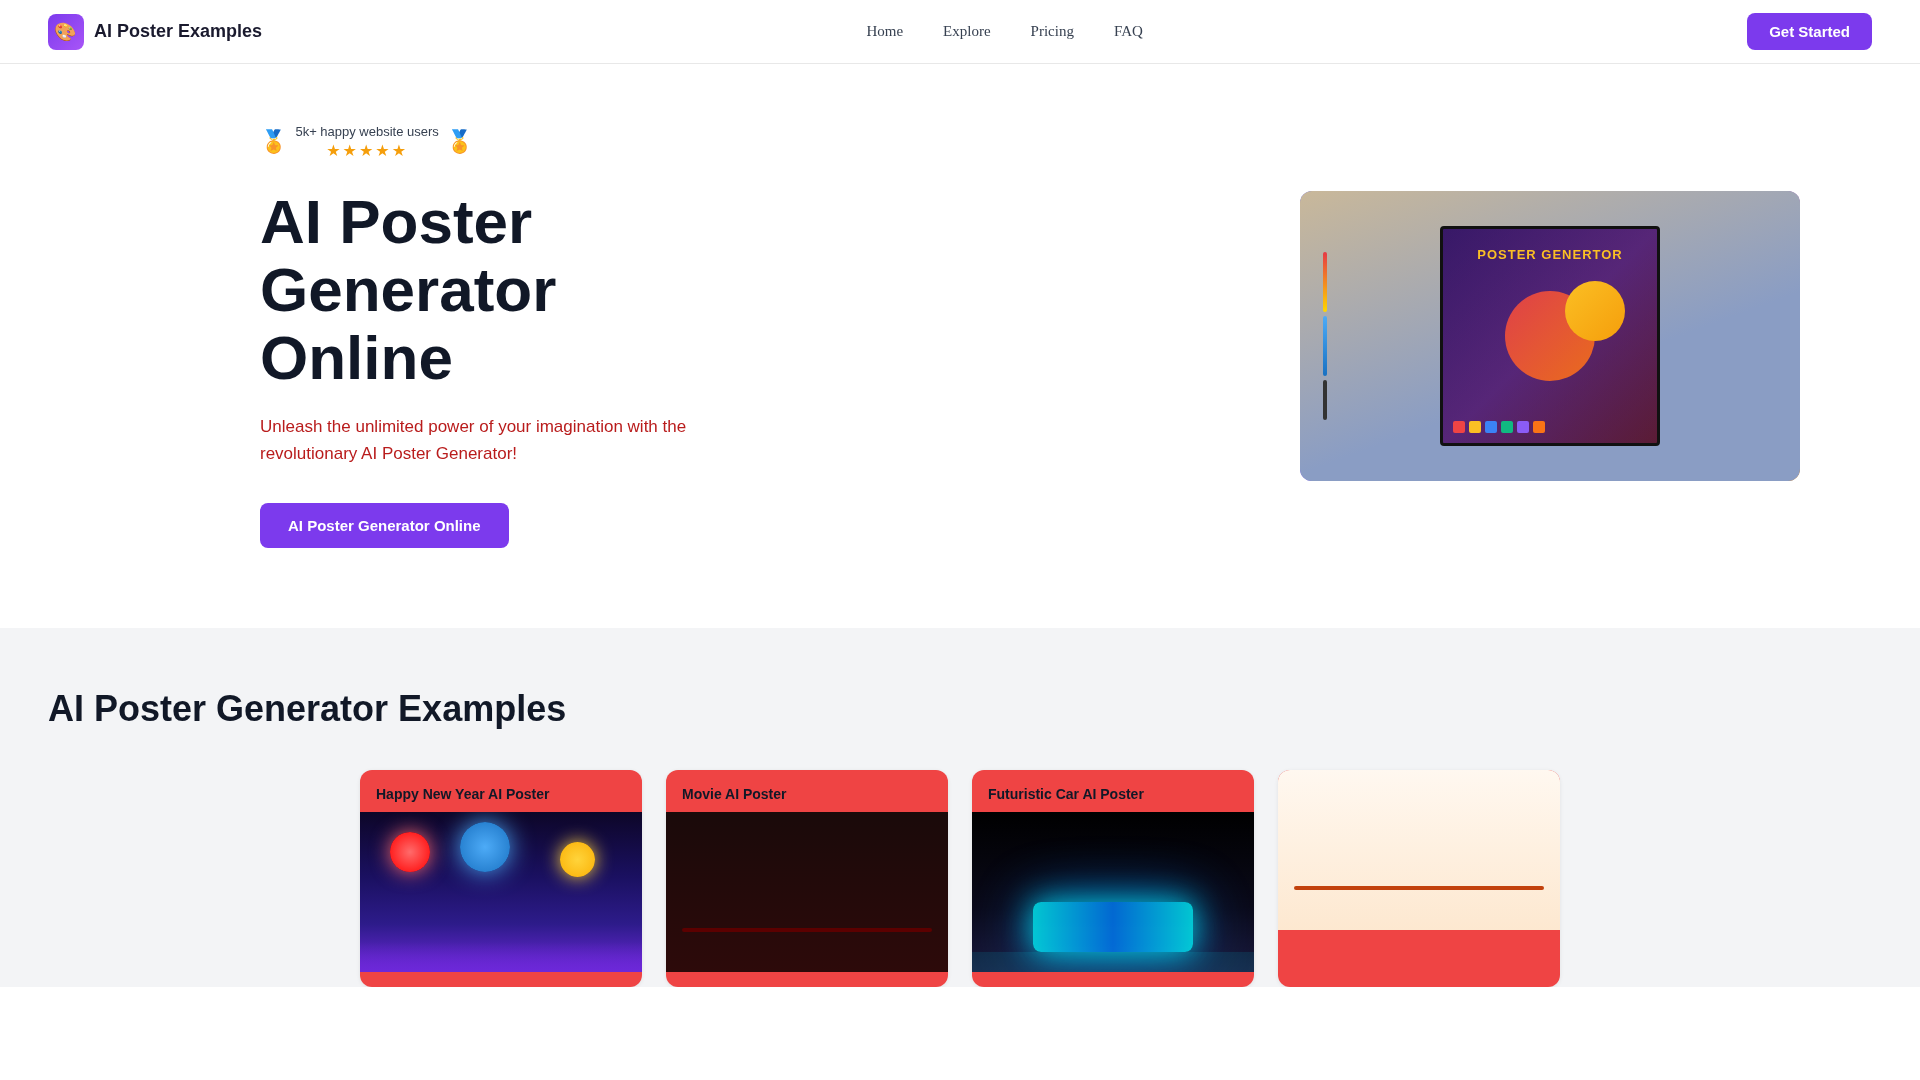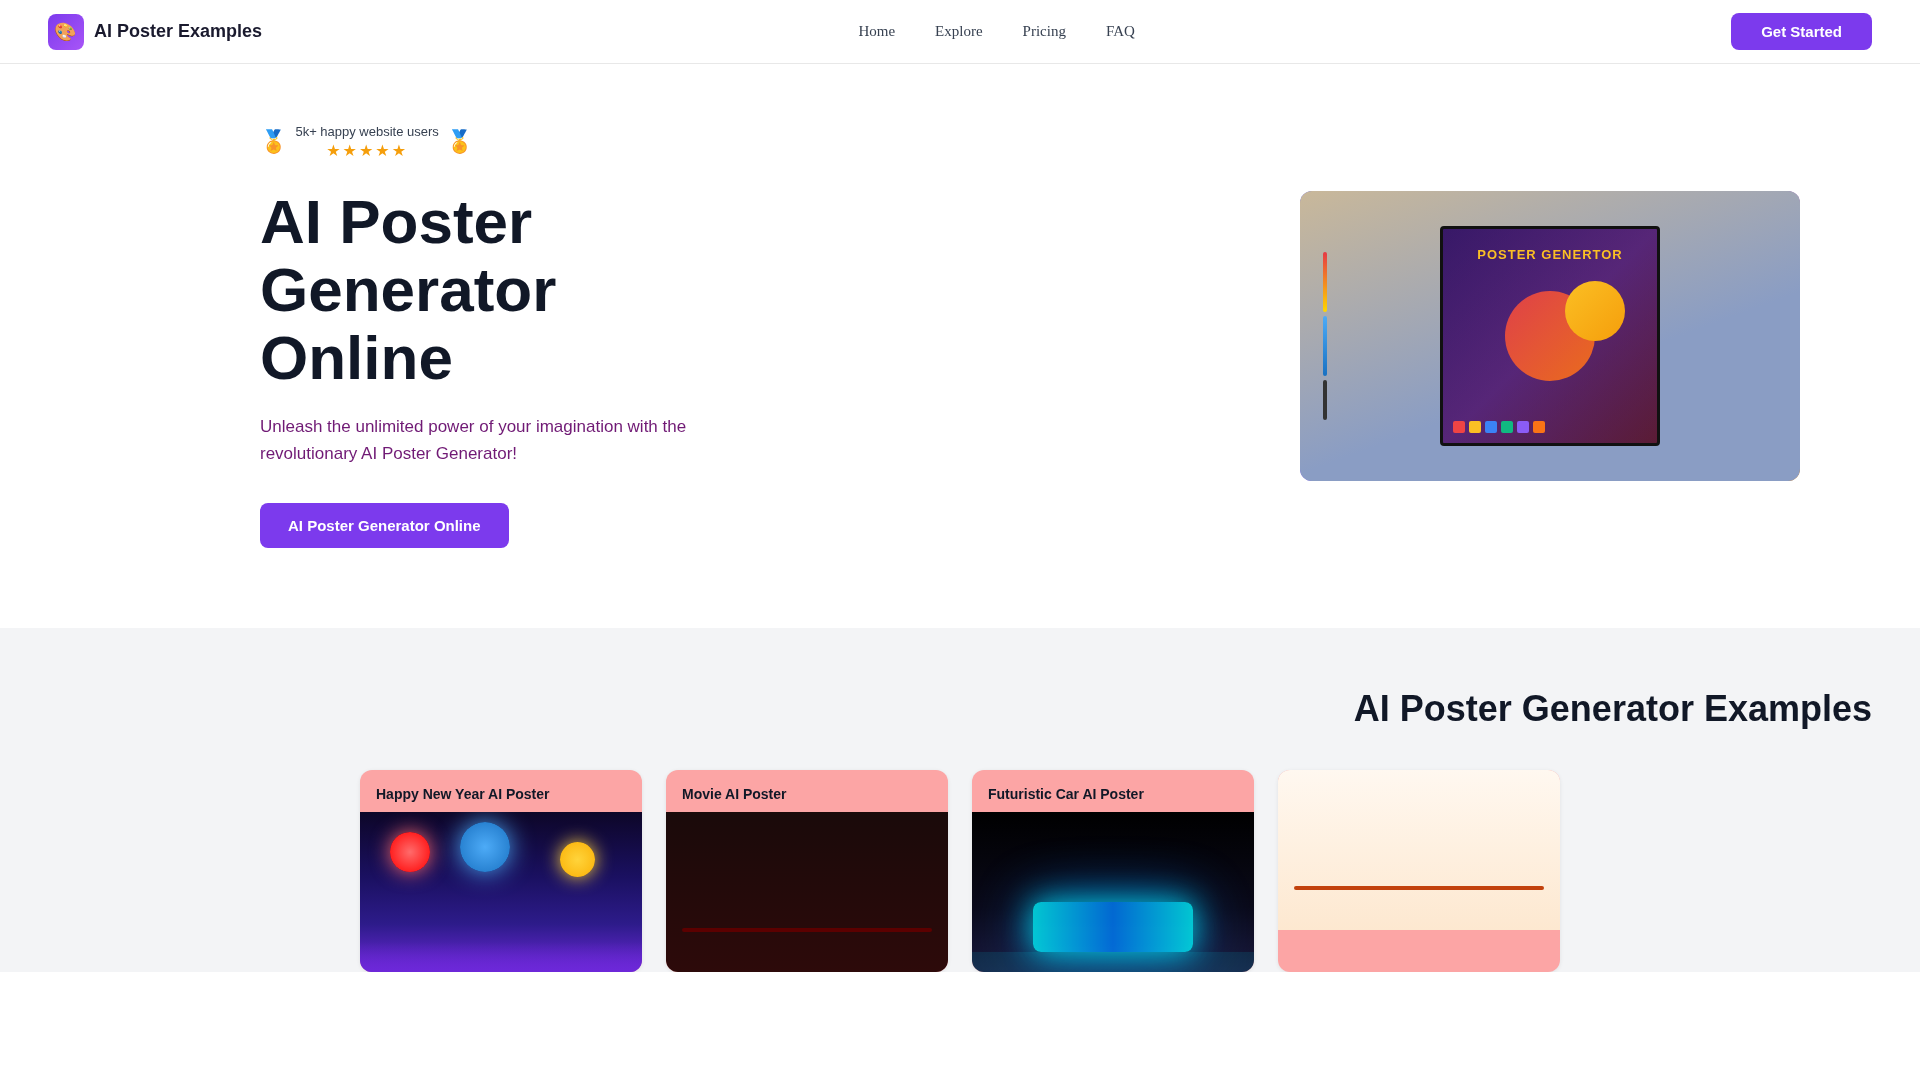--- a/index.html
+++ b/index.html
@@ -15,38 +15,38 @@
     .logo-icon {
       width: 36px; height: 36px; border-radius: 8px;
       background: linear-gradient(135deg, #7c3aed, #a855f7);
       display: flex; align-items: center; justify-content: center;
       font-size: 18px;
     }
     .nav-links { display: flex; align-items: center; gap: 40px; }
     .nav-links a { text-decoration: none; color: #374151; font-size: 15px; font-weight: 500; font-family: Liberation Serif, serif; }
     .btn-get-started {
       background: #7c3aed; color: #fff; border: none; border-radius: 8px;
-      padding: 10px 30px; font-size: 15px; font-weight: 600; cursor: pointer;
+      padding: 10px 22px; font-size: 15px; font-weight: 600; cursor: pointer;
     }
 
     
     .hero {
       display: flex; align-items: center; justify-content: space-between;
       padding: 60px 120px 80px 260px; max-width: 1920px; min-height: 520px;
     }
     .hero-left { max-width: 460px; }
     .badge {
       display: inline-flex; align-items: center; gap: 8px;
       margin-bottom: 28px; font-size: 13px; color: #374151;
     }
     .badge-laurel { color: #9ca3af; font-size: 22px; }
     .badge-stars { color: #f59e0b; font-size: 16px; letter-spacing: 2px; }
     .badge-text { display: flex; flex-direction: column; align-items: center; gap: 2px; }
     .hero-title { font-size: 62px; font-weight: 800; line-height: 1.1; color: #111827; margin-bottom: 20px; }
-    .hero-subtitle { font-size: 17px; color: #701a75; line-height: 1.6; margin-bottom: 36px; }
+    .hero-subtitle { font-size: 17px; color: #b91c1c; line-height: 1.6; margin-bottom: 36px; }
     .btn-cta {
       background: #7c3aed; color: #fff; border: none; border-radius: 8px;
       padding: 14px 28px; font-size: 15px; font-weight: 600; cursor: pointer;
     }
 
     
     .hero-right { flex: 1; display: flex; justify-content: flex-end; padding-left: 60px; }
     .hero-image-container {
       width: 500px; height: 290px; border-radius: 12px; overflow: hidden;
       background: linear-gradient(135deg, #6366f1 0%, #8b5cf6 50%, #d97706 100%);
@@ -70,28 +70,28 @@
     .poster-circles {
       position: absolute; top: 50%; left: 50%; transform: translate(-50%, -50%);
     }
     .circle1 { width: 90px; height: 90px; border-radius: 50%; background: linear-gradient(135deg, #ef4444, #f97316); opacity: 0.9; }
     .circle2 { width: 60px; height: 60px; border-radius: 50%; background: linear-gradient(135deg, #fbbf24, #f59e0b); position: absolute; top: -10px; right: -30px; }
 
     
     .examples-section {
       background: #f3f4f6; padding: 60px 48px 0;
     }
-    .examples-title { text-align: right; font-size: 36px; font-weight: 800; color: #111827; margin-bottom: 40px; }
+    .examples-title { text-align: left; font-size: 36px; font-weight: 800; color: #111827; margin-bottom: 40px; }
     .examples-grid {
       display: grid; grid-template-columns: repeat(4, 1fr); gap: 24px;
       max-width: 1200px; margin: 0 auto;
     }
     .example-card {
-      background: #fca5a5; border-radius: 12px; overflow: hidden;
-      box-shadow: 0 1px 4px rgba(0,0,0,0.08); padding-bottom: 0;
+      background: #ef4444; border-radius: 12px; overflow: hidden;
+      box-shadow: 0 1px 4px rgba(0,0,0,0.08); padding-bottom: 15px;
     }
     .example-card-title { font-size: 14px; font-weight: 600; color: #111827; padding: 16px 16px 10px; }
     .example-card-image {
       width: 100%; height: 160px; object-fit: cover;
       display: flex; align-items: center; justify-content: center;
       overflow: hidden;
     }
     
     .img-new-year {
       background: linear-gradient(to bottom, #0d0628 0%, #1a1060 40%, #2d1b8a 70%, #6d28d9 100%);

